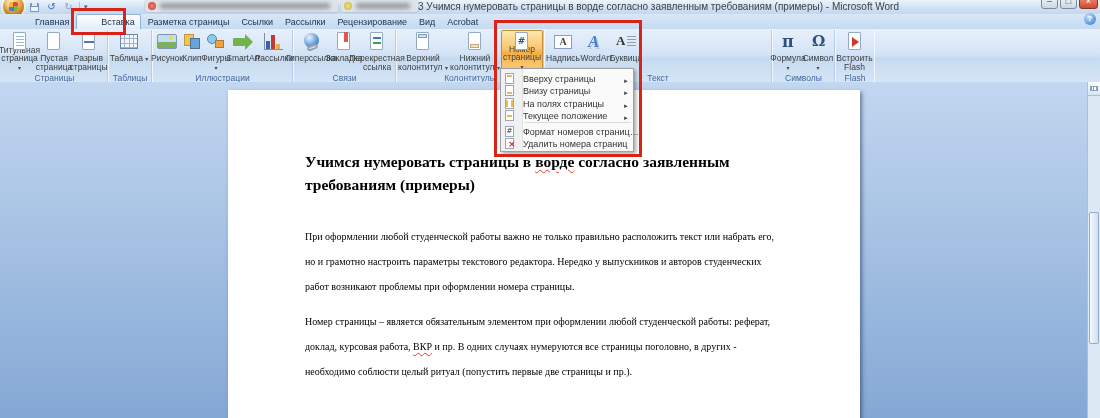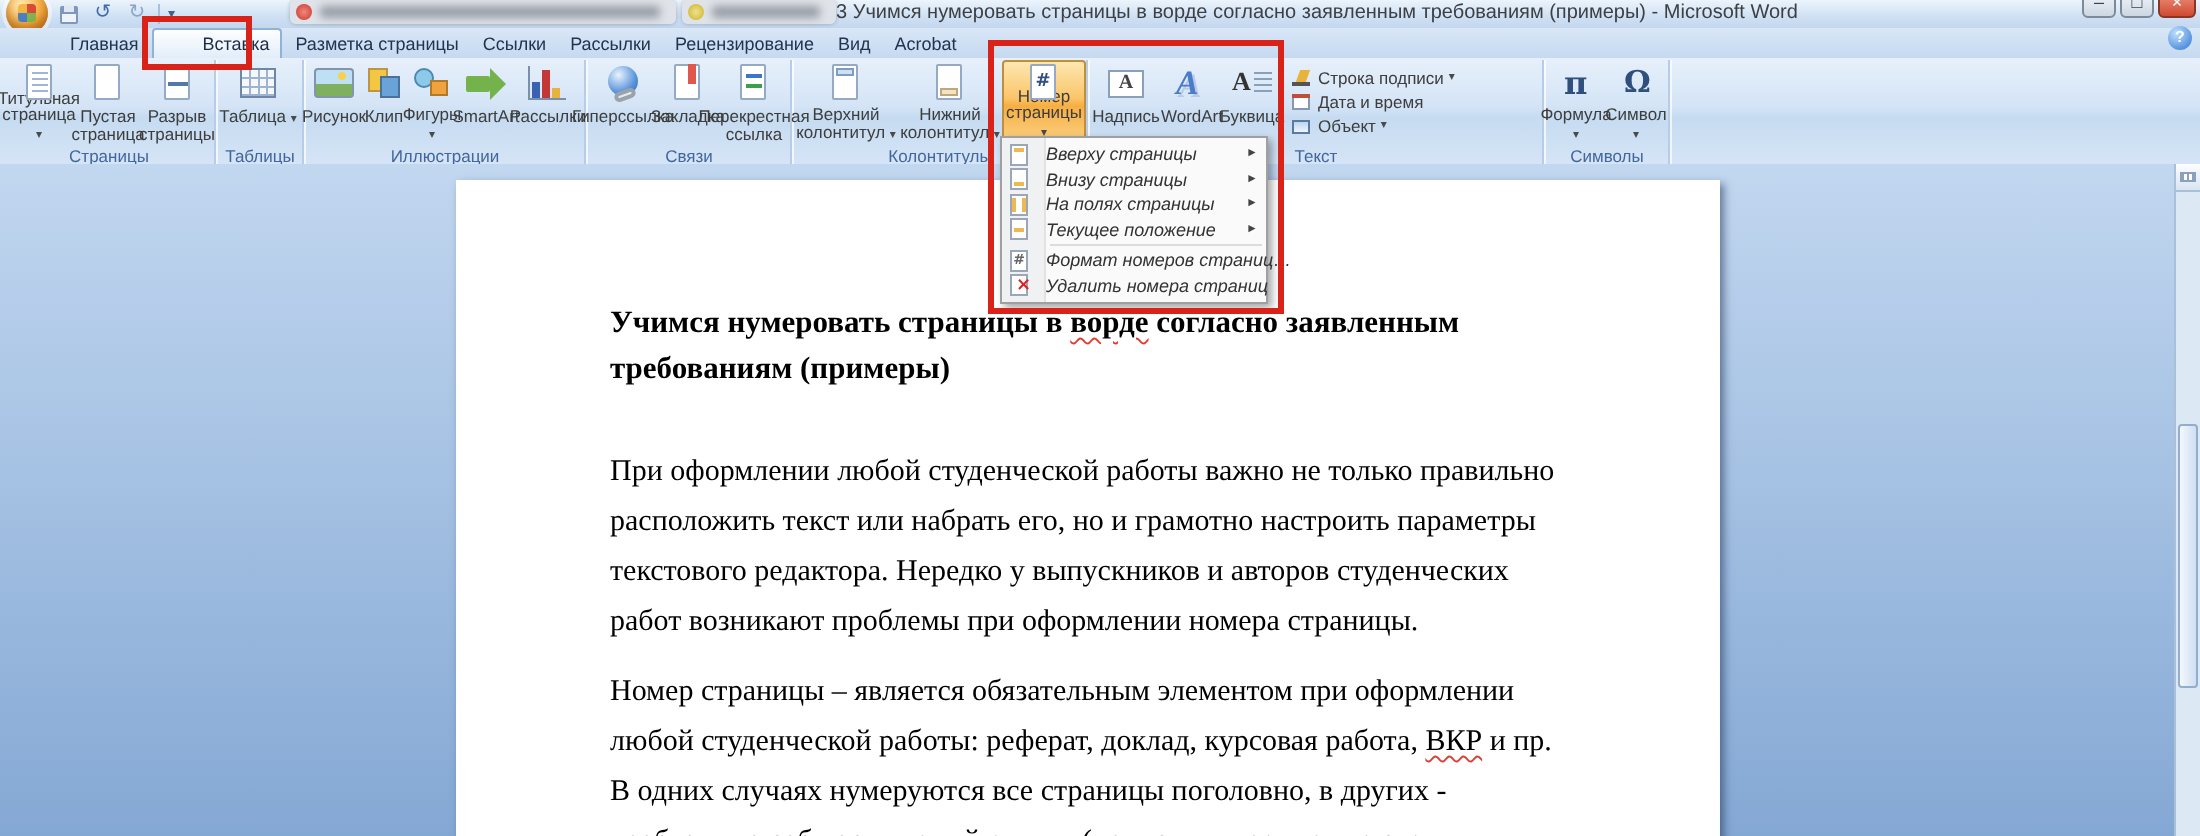--- a/index.html
+++ b/index.html
@@ -118,41 +118,41 @@
   .sic-obj::before{left:1px;top:2px;width:9px;height:7px;border:1px solid #5a7ba0;
     background:linear-gradient(#bcd6f0,#eef5fc);}
 
   
   .docarea{position:absolute;left:0;top:82px;right:0;bottom:0;
     background:linear-gradient(#c2d7f0,#84a8d4);}
   .page{position:absolute;left:228px;top:8px;width:632px;height:400px;background:#fff;
     box-shadow:2px 2px 4px rgba(30,50,80,.55);padding:60px 77px 0 77px;box-sizing:border-box;}
   .doc-heading{font-family:"Liberation Serif","DejaVu Serif",serif;font-weight:bold;
     font-size:15.5px;line-height:23px;color:#000;margin:0 0 28px 0;}
-  .doc-para{font-family:"Liberation Serif","DejaVu Serif",serif;font-size:15px;line-height:25px;
+  .doc-para{font-family:"Liberation Serif","DejaVu Serif",serif;font-size:10px;line-height:25px;
     color:#000;margin:0 0 10px 0;}
   .missp{text-decoration:underline;text-decoration-style:wavy;text-decoration-color:#e03c31;
     text-decoration-thickness:1px;text-underline-offset:2px;}
 
   
   .vscroll{position:absolute;right:0;top:82px;bottom:0;width:12px;background:#dde8f5;border-left:1px solid #aabfd9;}
   .vs-ruler{height:13px;background:linear-gradient(#fdfeff,#d9e4f2);border-bottom:1px solid #aabfd9;position:relative;}
   .vs-ruler::before{content:"";position:absolute;left:2px;top:4px;width:8px;height:5px;background:#fff;
     border:1px solid #8aa0bd;box-sizing:border-box;
     background-image:repeating-linear-gradient(to right,#8aa0bd 0 1px,transparent 1px 2.5px);}
   .vs-thumb{position:absolute;left:1px;right:1px;top:130px;height:130px;border:1px solid #93aecd;
     border-radius:2px;background:linear-gradient(90deg,#f4f8fd,#cfdff2);}
 
   
   .pn-menu{position:absolute;left:500px;top:68px;width:132px;background:#fafafa;
     border:1px solid #a0a0a0;box-shadow:2px 2px 4px rgba(0,0,0,.35);padding:2px 0;z-index:40;}
   .pn-menu::before{content:"";position:absolute;left:0;top:0;bottom:0;width:21px;
     background:#f0f1f3;border-right:1px solid #e2e2e2;}
-  .mi{position:relative;display:flex;align-items:center;height:12.5px;padding:0 4px 0 3px;
-    font-size:9px;color:#333;white-space:nowrap;font-style:italic;}
+  .mi{position:relative;display:flex;align-items:flex-end;height:12.5px;padding:0 4px 0 3px;
+    font-size:9px;color:#333;white-space:nowrap;}
   .milabel{margin-left:7px;}
   .subarr{margin-left:auto;font-size:6px;color:#444;}
   .msep{height:1px;background:#dcdcdc;margin:1px 2px 1px 24px;}
   .mic{position:relative;width:12px;height:11px;flex:0 0 auto;z-index:2;}
   .mic::before{content:"";position:absolute;left:1px;top:0;width:9px;height:11px;background:#fff;
     border:1px solid #9aa7b8;box-sizing:border-box;}
   .mic::after{content:"";position:absolute;}
   .m-top::after{left:3px;top:2px;width:5px;height:2px;background:#edb954;}
   .m-bottom::after{left:3px;top:7px;width:5px;height:2px;background:#edb954;}
   .m-sides::after{left:2px;top:2px;width:2px;height:7px;background:#edb954;box-shadow:5px 0 0 #edb954;}
@@ -313,52 +313,47 @@
           <div class="rlabel"><span>Надпись</span></div>
         </div>
         <div class="rbtn" style="width:30px">
           <span class="ic ic-wordart"></span>
           <div class="rlabel"><span>WordArt</span></div>
         </div>
         <div class="rbtn" style="width:30px">
           <span class="ic ic-dropcap"></span>
           <div class="rlabel"><span>Буквица</span></div>
         </div>
-        <div class="smallcol" style="width:72px">
-          <div class="sbtn">
-            <span class="sic sic-sign"></span>
-            <span>Строка подписи</span>&nbsp;<span class="arr">▾</span>
-          </div>
-          <div class="sbtn">
-            <span class="sic sic-date"></span>
-            <span>Дата и время</span>
-          </div>
-          <div class="sbtn">
-            <span class="sic sic-obj"></span>
-            <span>Объект</span>&nbsp;<span class="arr">▾</span>
-          </div>
-        </div>
       </div>
       <div class="gname">Текст</div>
     </div>
 
     <div class="rgroup" style="width:61px">
       <div class="rbtns">
         <div class="rbtn" style="width:30px">
           <span class="ic ic-pi"></span>
           <div class="rlabel"><span>Формула</span> <span class="arr">▾</span></div>
         </div>
         <div class="rbtn" style="width:30px">
           <span class="ic ic-omega"></span>
           <div class="rlabel"><span>Символ</span> <span class="arr">▾</span></div>
         </div>
       </div>
       <div class="gname">Символы</div>
     </div>
 
+    <div class="rgroup" style="width:38px;border-right:none">
+      <div class="rbtns">
+        <div class="rbtn" style="width:37px">
+          <span class="ic ic-page ic-flash"></span>
+          <div class="rlabel"><span>Встроить Flash</span></div>
+        </div>
+      </div>
+      <div class="gname">Flash</div>
+    </div>
 
   </div>
 
   <div class="docarea">
     <div class="page">
       <div class="doc-heading"><span>Учимся нумеровать страницы в </span><span class="missp">ворде</span><span> согласно заявленным требованиям (примеры)</span></div>
       <p class="doc-para">При оформлении любой студенческой работы важно не только правильно расположить текст или набрать его, но и грамотно настроить параметры текстового редактора. Нередко у выпускников и авторов студенческих работ возникают проблемы при оформлении номера страницы.</p>
       <p class="doc-para"><span>Номер страницы – является обязательным элементом при оформлении любой студенческой работы: реферат, доклад, курсовая работа, </span><span class="missp">ВКР</span><span> и пр. В одних случаях нумеруются все страницы поголовно, в других - необходимо соблюсти целый ритуал (попустить первые две страницы и пр.).</span></p>
     </div>
   </div>

